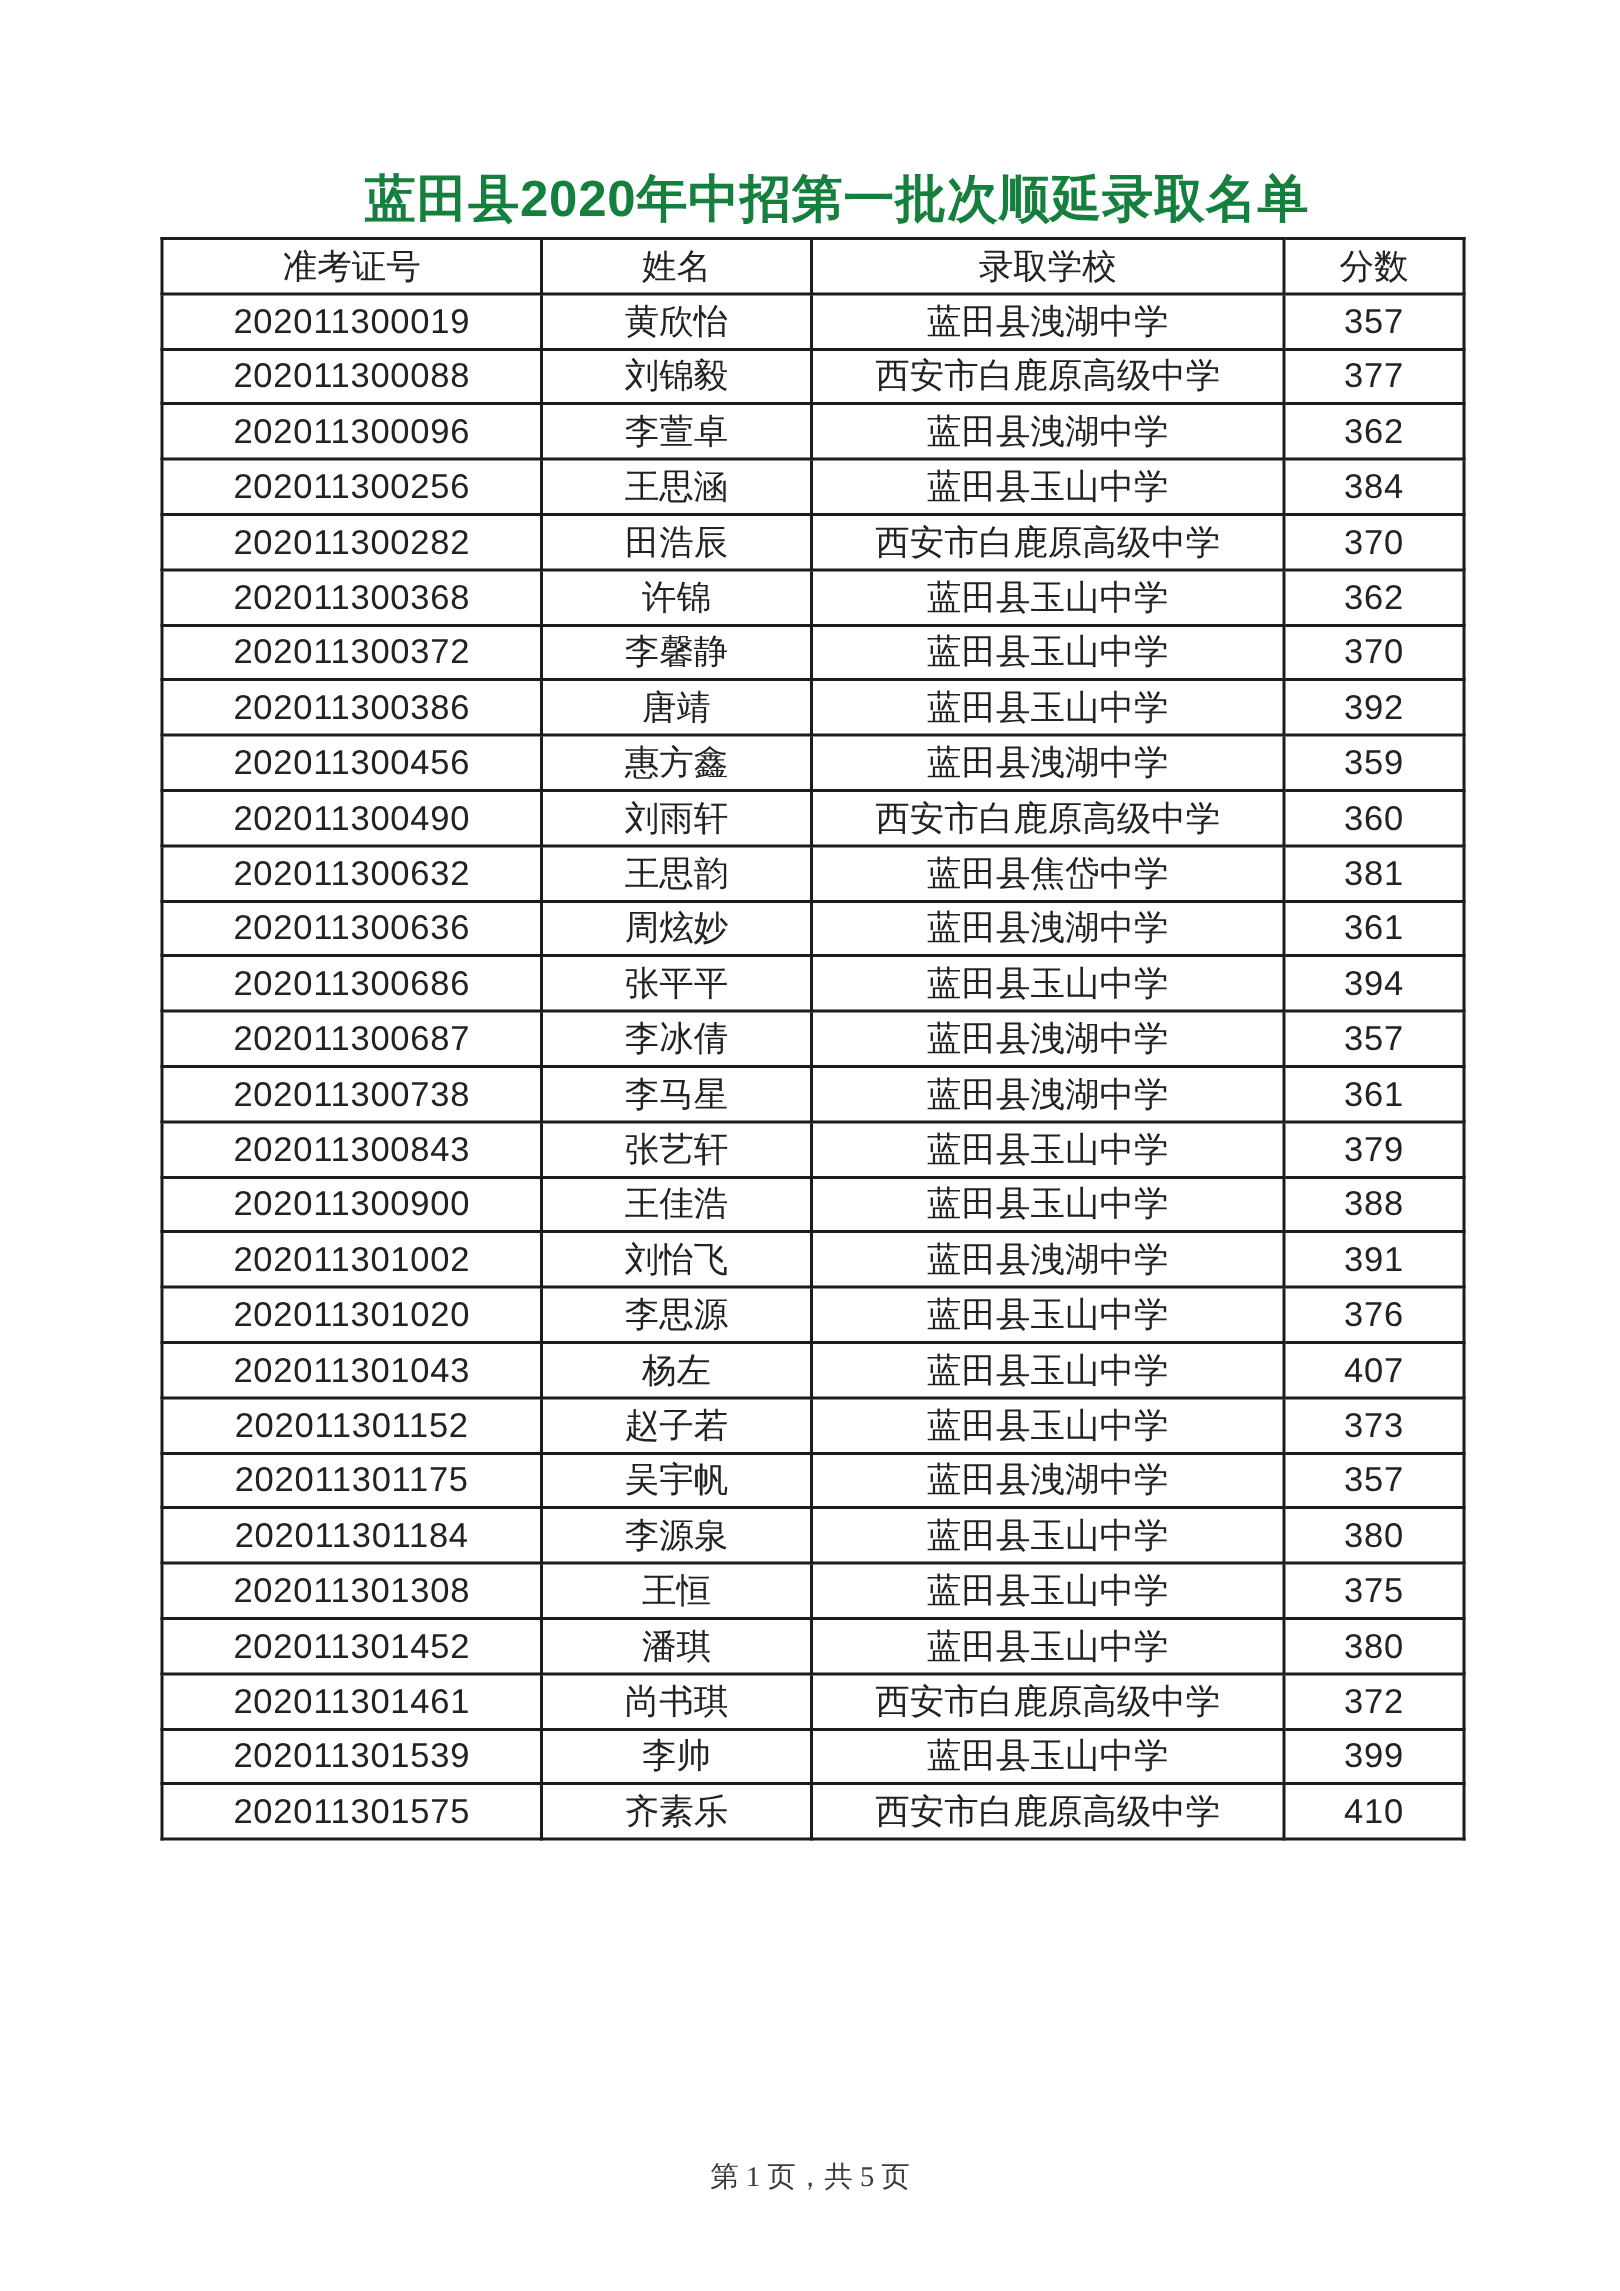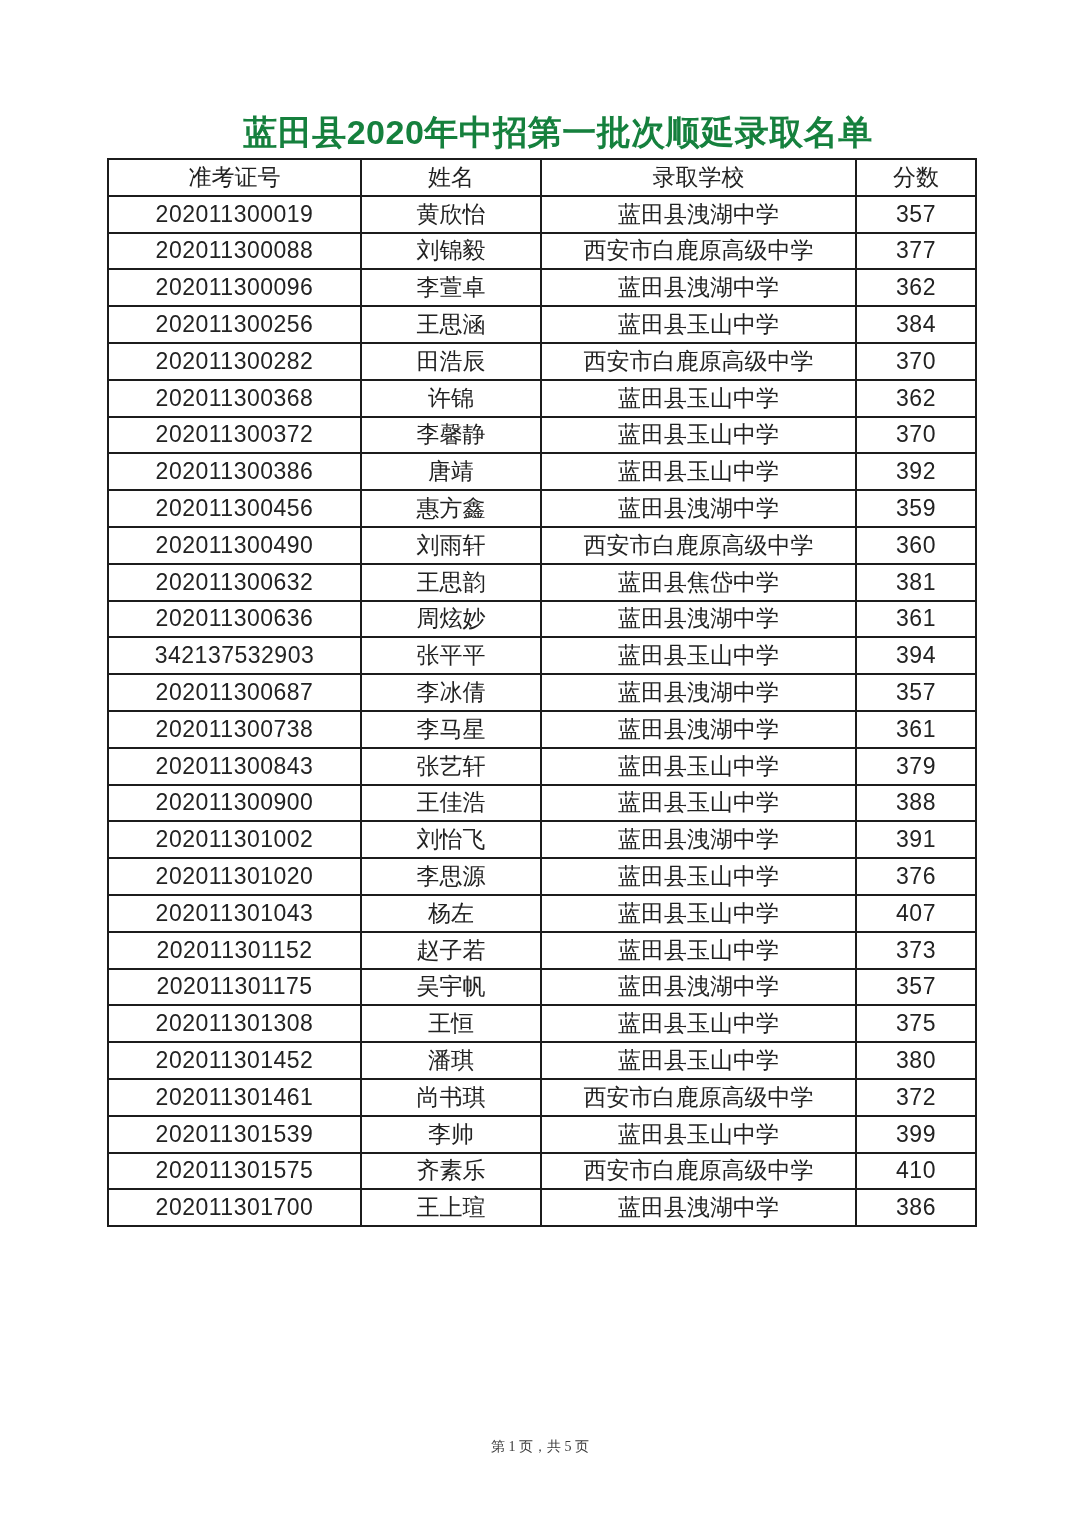--- a/index.html
+++ b/index.html
@@ -66,21 +66,21 @@
     font-family: "Liberation Serif", serif;
     text-align: left;
     padding-left: 8px;
   }
   .page-footer {
     position: absolute;
     top: 1438px;
     left: 0;
     width: 100%;
     text-align: center;
-    font-size: 14px;
+    font-size: 19px;
     color: #3a3a3a;
     font-family: "Liberation Serif", serif;
   }
 </style>
 </head>
 <body>
 
 <h1 class="page-title">蓝田县2020年中招第一批次顺延录取名单</h1>
 
 <table class="admission">
@@ -165,21 +165,21 @@
         <td class="col-school">蓝田县焦岱中学</td>
         <td class="col-score">381</td>
       </tr>
       <tr>
         <td class="col-id">202011300636</td>
         <td class="col-name">周炫妙</td>
         <td class="col-school">蓝田县洩湖中学</td>
         <td class="col-score">361</td>
       </tr>
       <tr>
-        <td class="col-id">342137532903</td>
+        <td class="col-id">202011300686</td>
         <td class="col-name">张平平</td>
         <td class="col-school">蓝田县玉山中学</td>
         <td class="col-score">394</td>
       </tr>
       <tr>
         <td class="col-id">202011300687</td>
         <td class="col-name">李冰倩</td>
         <td class="col-school">蓝田县洩湖中学</td>
         <td class="col-score">357</td>
       </tr>
@@ -225,20 +225,26 @@
         <td class="col-school">蓝田县玉山中学</td>
         <td class="col-score">373</td>
       </tr>
       <tr>
         <td class="col-id">202011301175</td>
         <td class="col-name">吴宇帆</td>
         <td class="col-school">蓝田县洩湖中学</td>
         <td class="col-score">357</td>
       </tr>
       <tr>
+        <td class="col-id">202011301184</td>
+        <td class="col-name">李源泉</td>
+        <td class="col-school">蓝田县玉山中学</td>
+        <td class="col-score">380</td>
+      </tr>
+      <tr>
         <td class="col-id">202011301308</td>
         <td class="col-name">王恒</td>
         <td class="col-school">蓝田县玉山中学</td>
         <td class="col-score">375</td>
       </tr>
       <tr>
         <td class="col-id">202011301452</td>
         <td class="col-name">潘琪</td>
         <td class="col-school">蓝田县玉山中学</td>
         <td class="col-score">380</td>
@@ -253,25 +259,19 @@
         <td class="col-id">202011301539</td>
         <td class="col-name">李帅</td>
         <td class="col-school">蓝田县玉山中学</td>
         <td class="col-score">399</td>
       </tr>
       <tr>
         <td class="col-id">202011301575</td>
         <td class="col-name">齐素乐</td>
         <td class="col-school">西安市白鹿原高级中学</td>
         <td class="col-score">410</td>
-      </tr>
-      <tr>
-        <td class="col-id">202011301700</td>
-        <td class="col-name">王上瑄</td>
-        <td class="col-school">蓝田县洩湖中学</td>
-        <td class="col-score">386</td>
       </tr>
     </tbody>
 </table>
 
 <div class="page-footer">
   <span>第 1 页，共 5 页</span>
 </div>
 
 </body></html>

